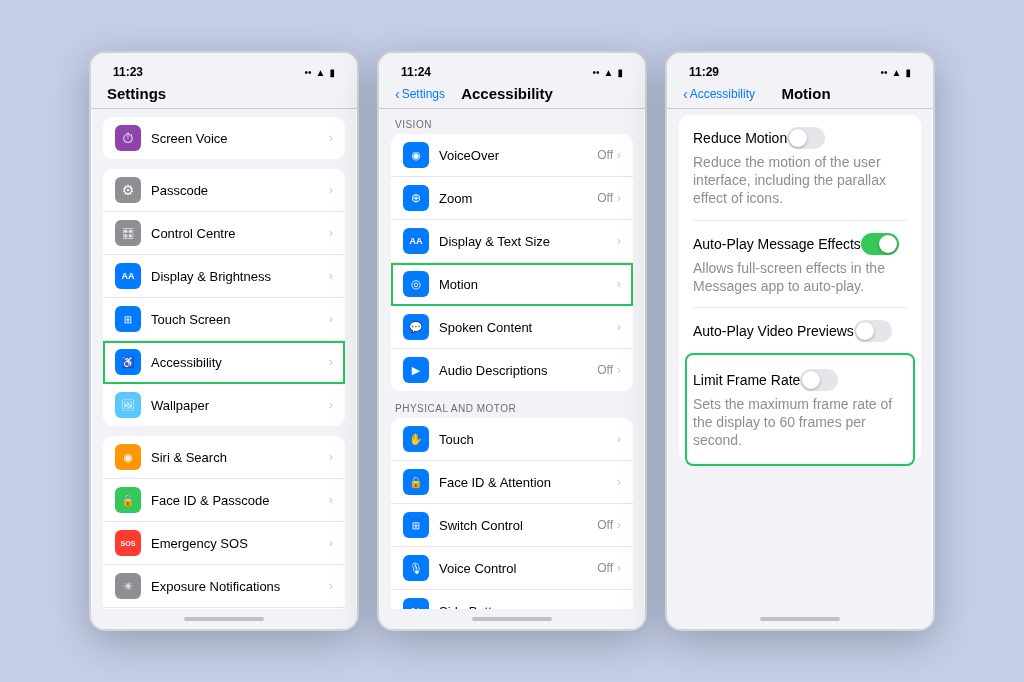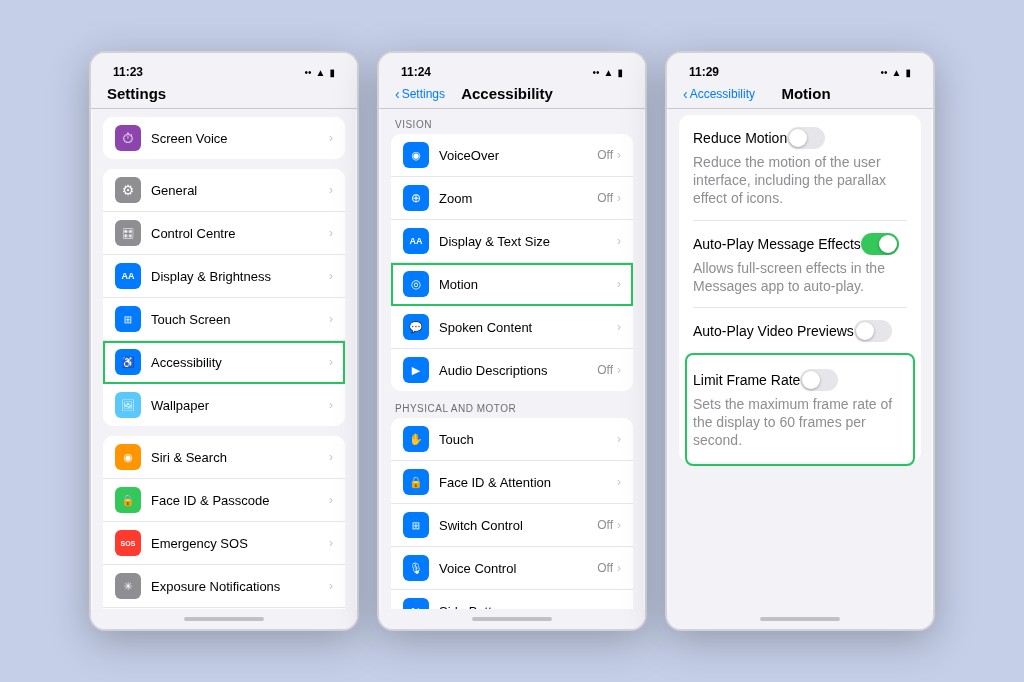--- a/index.html
+++ b/index.html
@@ -281,21 +281,21 @@
         <div class="list-item">
           <div class="item-icon ic-purple">⏱</div>
           <span class="item-label">Screen Voice</span>
           <span class="chevron-right">›</span>
         </div>
       </div>
 
       <div class="list-group">
         <div class="list-item">
           <div class="item-icon ic-gray">⚙</div>
-          <span class="item-label">General</span>
+          <span class="item-label">Passcode</span>
           <span class="chevron-right">›</span>
         </div>
         <div class="list-item">
           <div class="item-icon ic-gray" style="font-size:10px">🎛</div>
           <span class="item-label">Control Centre</span>
           <span class="chevron-right">›</span>
         </div>
         <div class="list-item">
           <div class="item-icon ic-blue" style="font-size:9px;font-weight:700">AA</div>
           <span class="item-label">Display &amp; Brightness</span>

